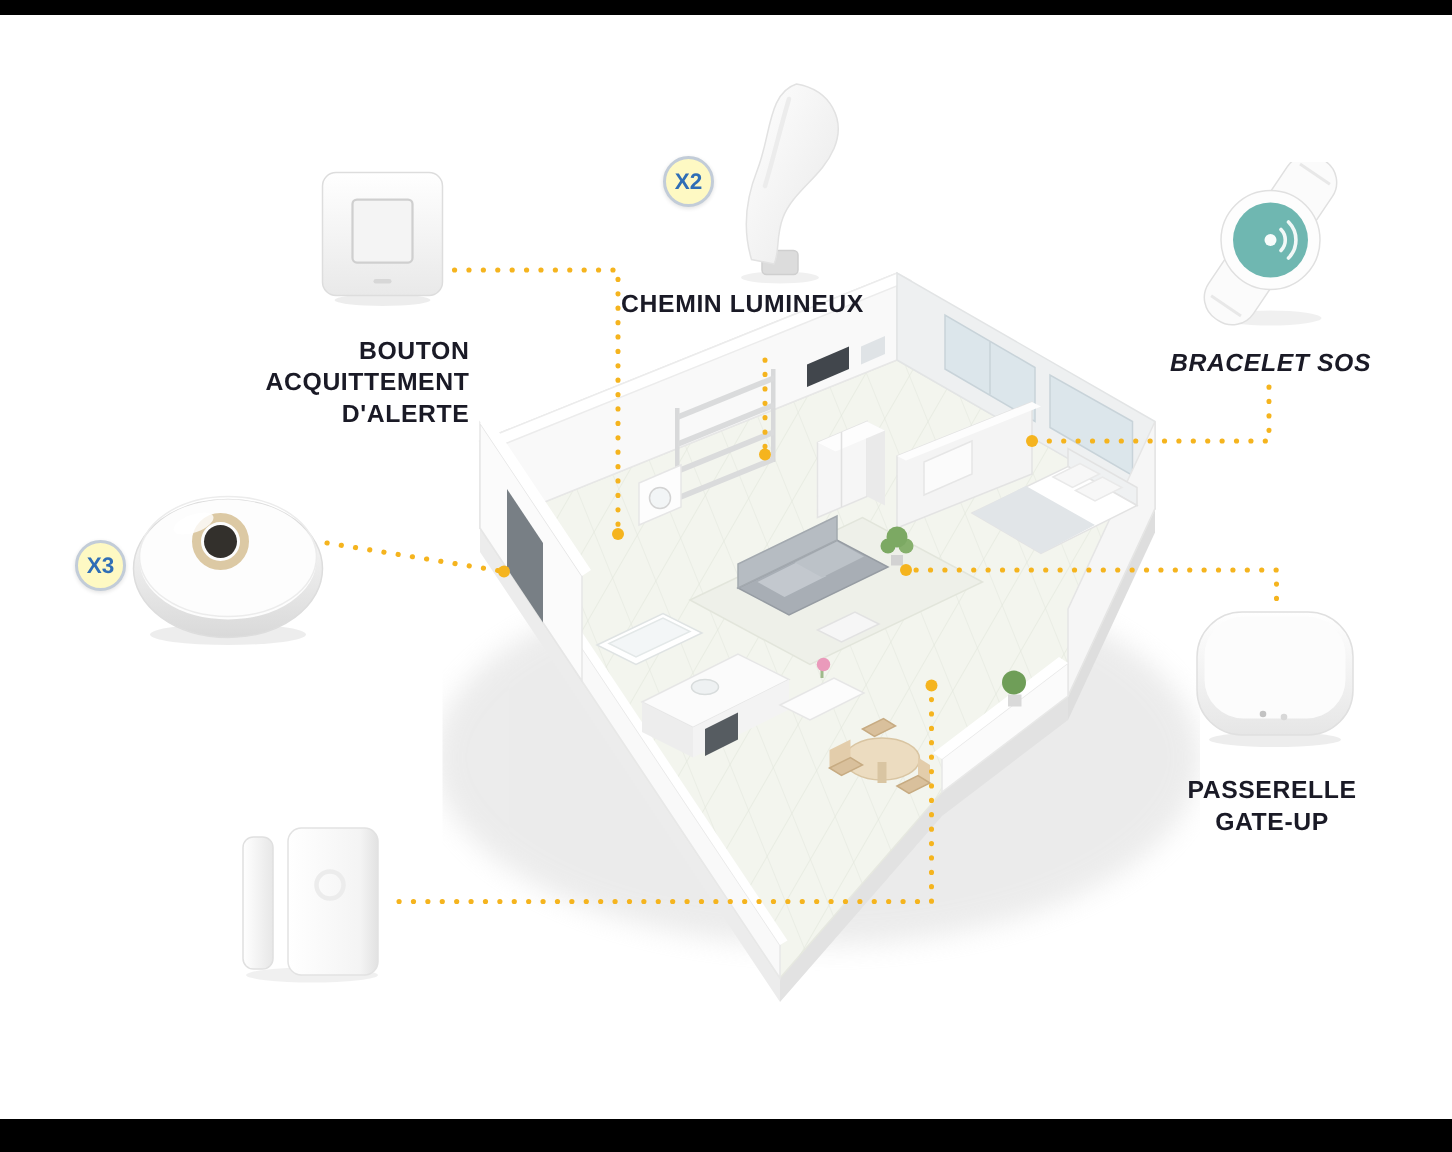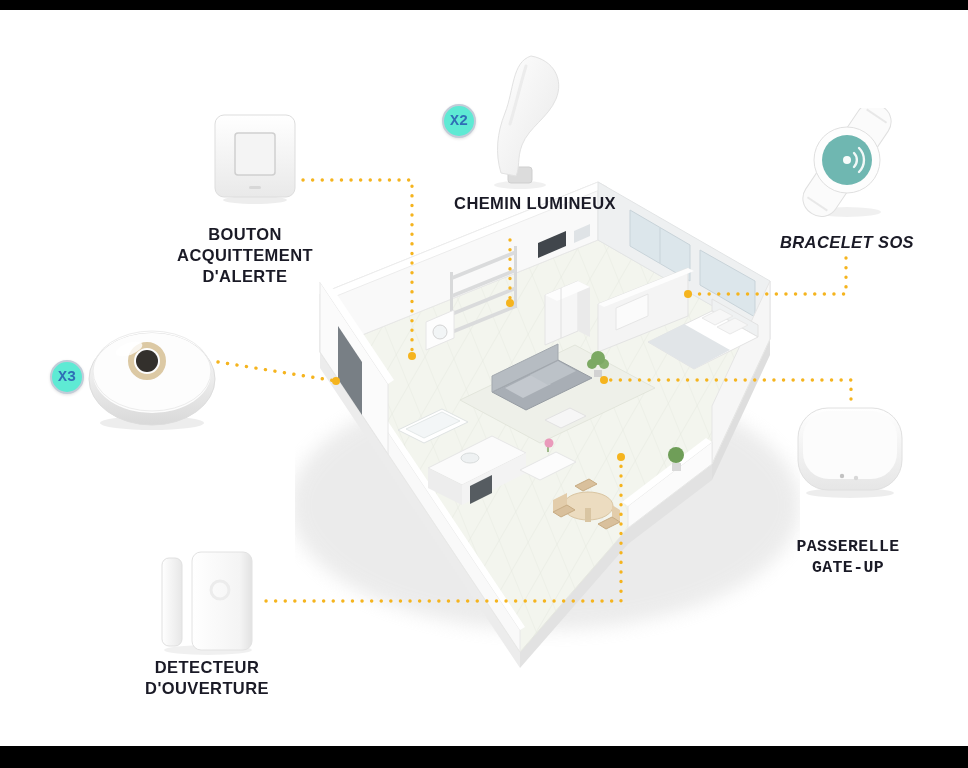--- a/index.html
+++ b/index.html
@@ -17,25 +17,24 @@
   .layer { position: absolute; left: 0; top: 0; }
   .device { position: absolute; margin: 0; }
   .device-label {
     position: absolute; transform: translateX(-50%);
     text-align: center; font-weight: 700; font-size: 16.5px; line-height: 1.28;
     color: var(--label-text, #1a1a26); letter-spacing: .4px; white-space: nowrap;
   }
   .device-label .line { display: block; }
   .badge {
     position: absolute; width: 34px; height: 34px; border-radius: 50%;
-    background: #5eead4; border: 2px solid var(--badge-border, #c2ccd8);
+    background: #fef9c3; border: 2px solid var(--badge-border, #c2ccd8);
     color: var(--badge-text, #2f6eb6); font-weight: 700; font-size: 15px;
     display: flex; align-items: center; justify-content: center;
     box-shadow: 0 1px 3px rgba(0,0,0,.12);
-    font-family: Liberation Mono, monospace;
   }
   .connectors { position: absolute; left: 0; top: 0; pointer-events: none; }
   .connectors polyline {
     fill: none; stroke: var(--accent-dotted, #F5B41E);
     stroke-width: 3.4; stroke-linecap: round; stroke-dasharray: 0.1 9.5;
   }
   .connectors circle { fill: var(--accent-dotted, #F5B41E); }
   .teal { fill: var(--bracelet-button, #6FB7B1); }
 </style>
 </head>
@@ -196,21 +195,21 @@
         <stop offset="0" stop-color="#ffffff"></stop>
             <stop offset="1" stop-color="#e9e9e9"></stop>
           </linearGradient>
         </defs>
       <ellipse cx="45" cy="90" rx="32" ry="4" fill="#000" opacity=".07"></ellipse>
       <rect x="5" y="5" width="80" height="82" rx="9" fill="url(#g-btn)" stroke="#dddddd"></rect>
       <rect x="25" y="23" width="40" height="42" rx="3" fill="#f4f4f4" stroke="#cfcfcf" stroke-width="1.5"></rect>
       <rect x="39" y="76" width="12" height="3" rx="1.5" fill="#d7d7d7"></rect>
     </svg>
   </figure>
-  <div class="device-label" style="left:245px; top:224px;">
+  <div class="device-label" style="left:245px; top:224px;text-align:right;">
     <span class="line">BOUTON</span>
     <span class="line">ACQUITTEMENT</span>
     <span class="line">D'ALERTE</span>
   </div>
 
   <figure class="device" style="left:468px; top:52px;">
     <svg width="105" height="140" viewBox="0 0 105 140">
       <defs>
           <linearGradient id="g-chem" x1="0" y1="0" x2="1" y2="1">
         <stop offset="0" stop-color="#ffffff"></stop>
@@ -219,21 +218,21 @@
         </defs>
       <ellipse cx="52" cy="133" rx="26" ry="4" fill="#000" opacity=".06"></ellipse>
       <rect x="40" y="115" width="24" height="16" rx="3" fill="#dcdcdc" stroke="#cfcfcf"></rect>
       <path d="M63,4 C86,8 96,28 88,47 C80,66 61,75 54,93 C49,106 52,116 48,124 L33,121 C27,101 29,81 37,61 C46,38 44,10 63,4 Z" fill="url(#g-chem)" stroke="#e2e2e2"></path>
       <path d="M58,14 C52,34 48,52 42,72" stroke="#ececec" fill="none" stroke-width="3" stroke-linecap="round"></path>
     </svg>
   </figure>
   <div class="badge" style="left:442px; top:104px;">
     <span>X2</span>
   </div>
-  <div class="device-label" style="left:535px; top:193px;">
+  <div class="device-label" style="left:495px; top:193px;">
     <span class="line">CHEMIN LUMINEUX</span>
   </div>
 
   <figure class="device" style="left:793px; top:108px;">
     <svg width="108" height="112" viewBox="0 0 108 112">
       <ellipse cx="54" cy="104" rx="34" ry="5" fill="#000" opacity=".06"></ellipse>
       <g transform="rotate(34 54 52)">
         <rect x="36" y="-12" width="36" height="128" rx="17" fill="#fbfbfb" stroke="#e0e0e0"></rect>
         <line x1="42" y1="-1" x2="66" y2="-1" stroke="#e8e8e8" stroke-width="2"></line>
         <line x1="42" y1="105" x2="66" y2="105" stroke="#e8e8e8" stroke-width="2"></line>
@@ -277,21 +276,21 @@
             <stop offset="1" stop-color="#e6e6e6"></stop>
           </linearGradient>
         </defs>
       <ellipse cx="58" cy="95" rx="44" ry="5" fill="#000" opacity=".07"></ellipse>
       <rect x="6" y="10" width="104" height="82" rx="30" fill="url(#g-pas)" stroke="#e0e0e0"></rect>
       <rect x="11" y="13" width="94" height="68" rx="26" fill="#fcfcfc"></rect>
       <circle cx="50" cy="78" r="2.2" fill="#c2c2c2"></circle>
       <circle cx="64" cy="80" r="2.2" fill="#d8d8d8"></circle>
     </svg>
   </figure>
-  <div class="device-label" style="left:848px; top:536px;font-family:Liberation Mono, monospace;">
+  <div class="device-label" style="left:848px; top:517px;">
     <span class="line">PASSERELLE</span>
     <span class="line">GATE-UP</span>
   </div>
 
   <figure class="device" style="left:148px; top:548px;">
     <svg width="118" height="108" viewBox="0 0 118 108">
       <defs>
         <linearGradient id="g-ouv1" x1="0" y1="0" x2="1" y2="0">
           <stop offset="0" stop-color="#ffffff"></stop>
             <stop offset="1" stop-color="#e7e7e7"></stop>
@@ -301,18 +300,14 @@
             <stop offset=".8" stop-color="#f4f4f4"></stop>
             <stop offset="1" stop-color="#e2e2e2"></stop>
           </linearGradient>
       </defs>
       <ellipse cx="60" cy="102" rx="44" ry="5" fill="#000" opacity=".06"></ellipse>
       <rect x="14" y="10" width="20" height="88" rx="7" fill="url(#g-ouv1)" stroke="#e0e0e0"></rect>
       <rect x="44" y="4" width="60" height="98" rx="9" fill="url(#g-ouv2)" stroke="#e2e2e2"></rect>
       <circle cx="72" cy="42" r="9" fill="none" stroke="#ececec" stroke-width="3"></circle>
     </svg>
   </figure>
-  <div class="device-label" style="left:207px; top:657px;">
-    <span class="line">DETECTEUR</span>
-    <span class="line">D'OUVERTURE</span>
-  </div>
 
 </div>
 
 </body></html>

